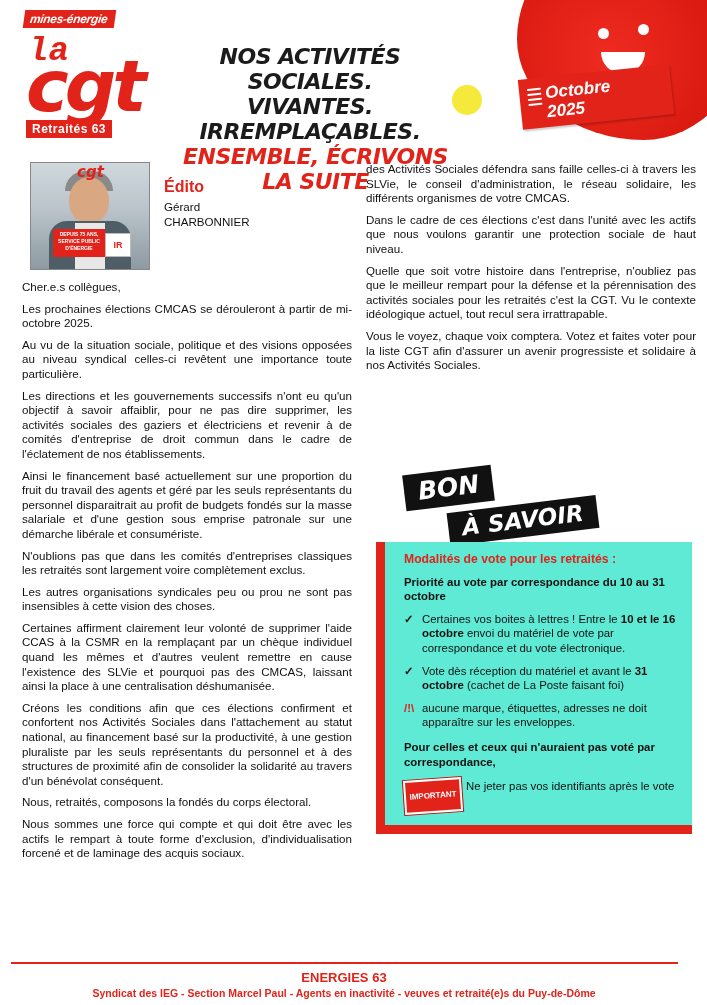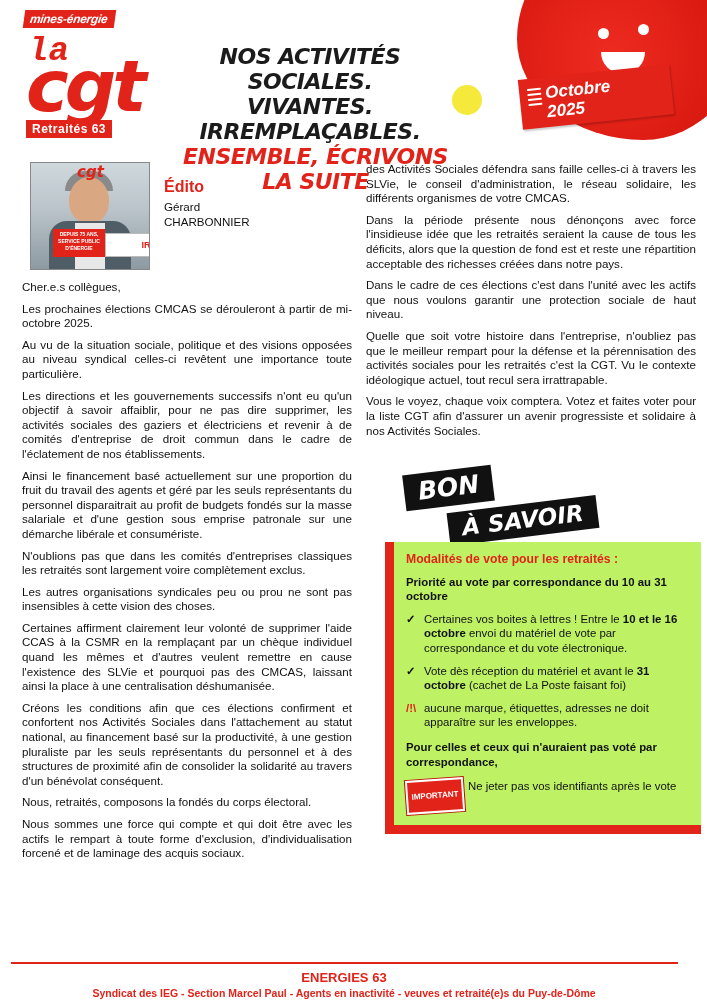--- a/index.html
+++ b/index.html
@@ -273,21 +273,20 @@
     top: 70px;
     width: 24px;
     height: 22px;
     background: #ffffff;
     border: 1px solid #bbb;
     color: #e2231a;
     font-size: 9px;
     font-weight: bold;
     text-align: center;
     line-height: 22px;
-    padding-left: 28px;
   }
   #edito-title {
     position: absolute;
     left: 142px;
     top: 18px;
     color: #e2231a;
     font-size: 16px;
     font-weight: bold;
   }
   #edito-name {
@@ -314,27 +313,27 @@
     font-style: italic;
     font-size: 25px;
     padding: 3px 14px 4px 14px;
     transform: rotate(-7deg);
   }
   #tag-bon { position: absolute; left: 38px; top: 0px; }
   #tag-asavoir { position: absolute; left: 82px; top: 34px; font-size: 23px; }
 
   #bon-box {
     position: absolute;
-    left: 19px;
+    left: 10px;
     top: 72px;
     width: 316px;
-    background: #bef264;
+    background: #5eead4;
     border-left: 9px solid #e2231a;
     border-bottom: 9px solid #e2231a;
-    padding: 10px 12px 14px 12px;
+    padding: 10px 12px 14px 19px;
     box-sizing: border-box;
     font-size: 11.4px;
     line-height: 14.6px;
   }
   #bon-box .hdr {
     color: #e2231a;
     font-weight: bold;
     font-size: 12.2px;
     margin-bottom: 8px;
   }
@@ -468,21 +467,20 @@
     <p>N'oublions pas que dans les comités d'entreprises classiques les retraités sont largement voire complètement exclus.</p>
     <p>Les autres organisations syndicales peu ou prou ne sont pas insensibles à cette vision des choses.</p>
     <p>Certaines affirment clairement leur volonté de supprimer l'aide CCAS à la CSMR en la remplaçant par un chèque individuel quand les mêmes et d'autres veulent remettre en cause l'existence des SLVie et pourquoi pas des CMCAS, laissant ainsi la place à une centralisation déshumanisée.</p>
     <p>Créons les conditions afin que ces élections confirment et confortent nos Activités Sociales dans l'attachement au statut national, au financement basé sur la productivité, à une gestion pluraliste par les seuls représentants du personnel et à des structures de proximité afin de consolider la solidarité au travers d'un bénévolat conséquent.</p>
     <p>Nous, retraités, composons la fondés du corps électoral.</p>
     <p>Nous sommes une force qui compte et qui doit être avec les actifs le rempart à toute forme d'exclusion, d'individualisation forcené et de laminage des acquis sociaux.</p>
   </div>
 
   <div class="col" id="col-right">
     <p>des Activités Sociales défendra sans faille celles-ci à travers les SLVie, le conseil d'administration, le réseau solidaire, les différents organismes de votre CMCAS.</p>
-    <p>Dans la période présente nous dénonçons avec force l'insidieuse idée que les retraités seraient la cause de tous les déficits, alors que la question de fond est et reste une répartition acceptable des richesses créées dans notre pays.</p>
     <p>Dans le cadre de ces élections c'est dans l'unité avec les actifs que nous voulons garantir une protection sociale de haut niveau.</p>
     <p>Quelle que soit votre histoire dans l'entreprise, n'oubliez pas que le meilleur rempart pour la défense et la pérennisation des activités sociales pour les retraités c'est la CGT. Vu le contexte idéologique actuel, tout recul sera irrattrapable.</p>
     <p>Vous le voyez, chaque voix comptera. Votez et faites voter pour la liste CGT afin d'assurer un avenir progressiste et solidaire à nos Activités Sociales.</p>
   </div>
 
   <div id="bon-savoir-wrap">
     <div id="tag-bon">BON</div>
     <div id="tag-asavoir">À SAVOIR</div>
 
     <div id="bon-box">

